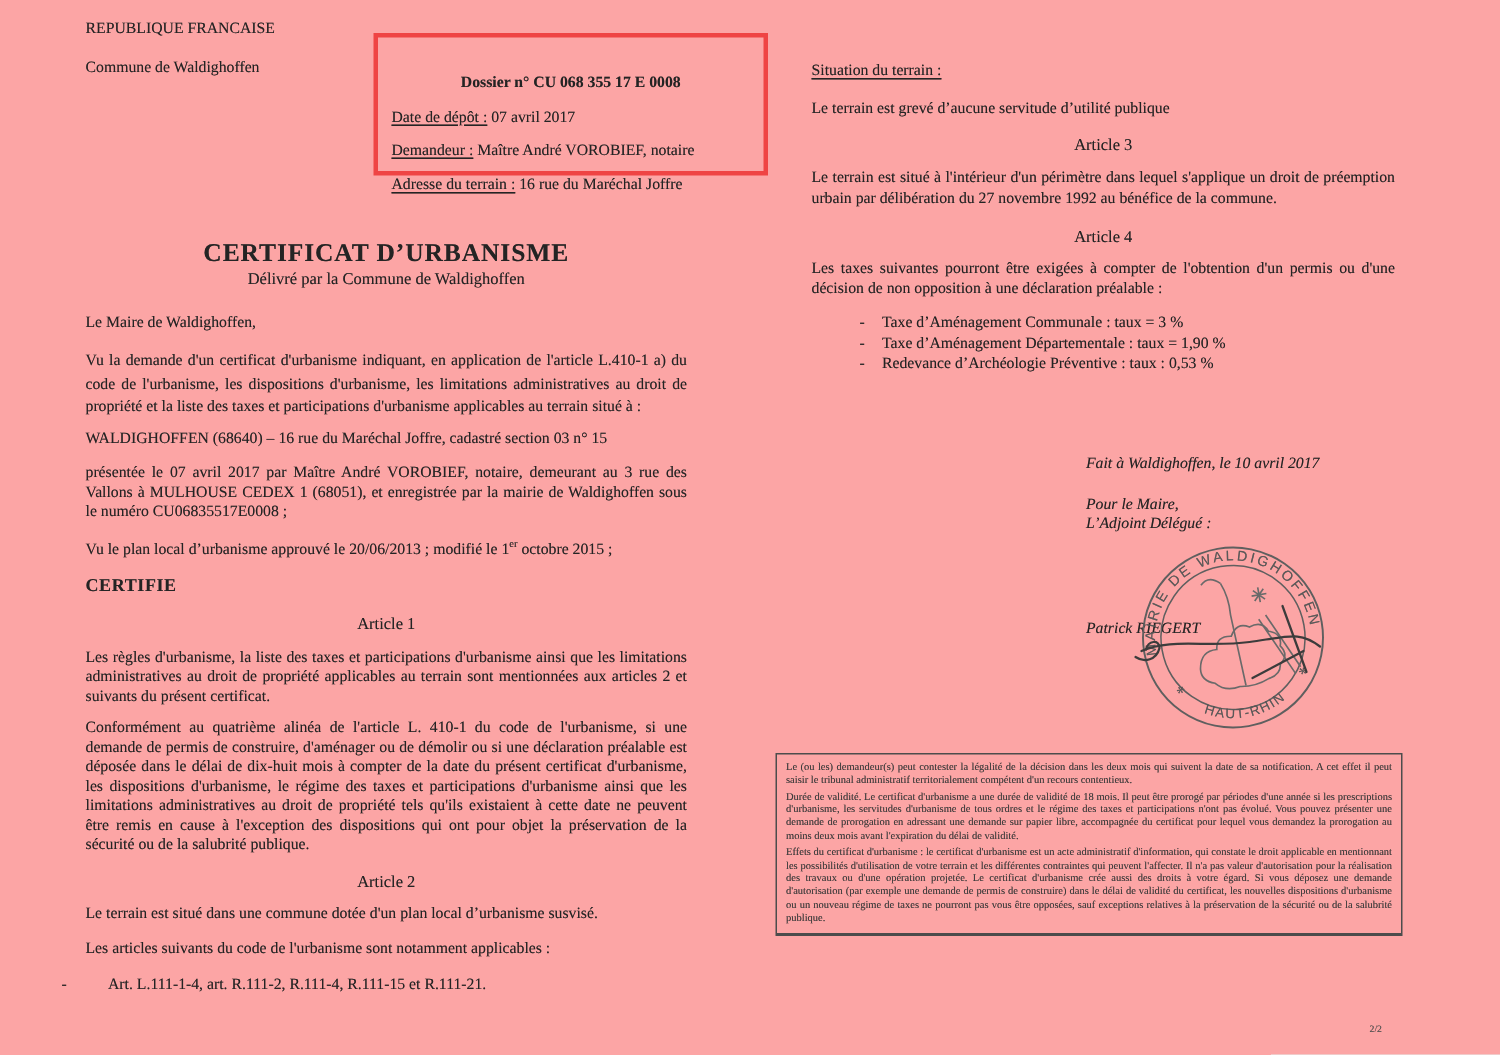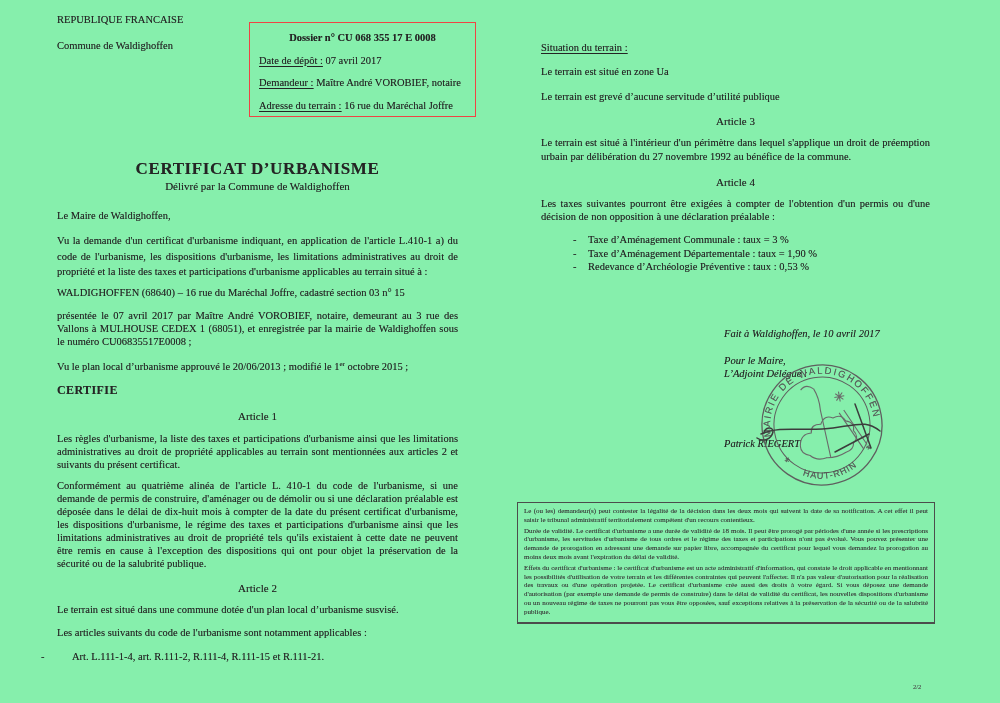--- a/index.html
+++ b/index.html
@@ -1,17 +1,17 @@
 <!DOCTYPE html>
 <html><head>
 <meta charset="utf-8">
 <style>
   html,body{margin:0;padding:0;background:#e9e9e7;}
   #doc{
-    position:relative;width:1000px;height:703px;background:#86efac;overflow:hidden;
+    position:relative;width:1000px;height:703px;background:#fca5a5;overflow:hidden;
     font-family:"Liberation Serif","DejaVu Serif",serif;color:#242424;
     text-shadow:0 0 .35px rgba(35,35,35,.45);
   }
   p{margin:0;}
   .t{font-size:10.5px;line-height:13px;}
   .just{text-align:justify;}
   .u{text-decoration:underline;text-underline-offset:2px;}
 
   
   #page-left{position:absolute;left:57px;top:0;width:401px;}
@@ -30,22 +30,22 @@
   .article-h{margin-top:12px;font-size:11px;line-height:13px;text-align:center;}
   .a1p1{margin-top:10px;line-height:12.9px;}
   .a1p2{margin-top:8px;line-height:12.9px;}
   .a2p1{margin-top:8px;}
   .a2p2{margin-top:10px;}
   .li-left{margin-top:11px;margin-left:-16px;display:flex;}
   .li-left .dash{width:31px;flex:none;}
 
   
   #dossier-box{
-    position:absolute;left:249px;top:22px;width:227px;height:95px;box-sizing:border-box;
-    border:1px solid #ef4444;padding:8px 9px 4px;
+    position:absolute;left:249px;top:22px;width:263px;height:95px;box-sizing:border-box;
+    border:3px solid #ef4444;padding:24px 9px 4px;
   }
   #dossier-box .box-title{font-size:10.5px;line-height:13px;font-weight:bold;text-align:center;}
   .dossier-field{margin-top:9.5px;font-size:10.5px;line-height:13px;}
 
   
   #page-right{position:absolute;left:517px;top:0;width:418px;height:703px;}
   .rp-flow{margin:0 5px 0 24px;}
   .situation{margin-top:41px;}
   .zone{margin-top:11px;}
   .servitude{margin-top:12px;}
@@ -117,21 +117,20 @@
     </p>
     <p class="dossier-field">
       <span class="u">Adresse du terrain :</span>
       <span>16 rue du Maréchal Joffre</span>
     </p>
   </div>
 
   <div id="page-right">
     <div class="rp-flow">
       <p class="t situation"><span class="u">Situation du terrain :</span></p>
-      <p class="t zone">Le terrain est situé en zone Ua</p>
       <p class="t servitude">Le terrain est grevé d’aucune servitude d’utilité publique</p>
 
       <p class="article-h article3-h">Article 3</p>
       <p class="t just a3p">Le terrain est situé à l'intérieur d'un périmètre dans lequel s'applique un droit de préemption urbain par délibération du 27 novembre 1992 au bénéfice de la commune.</p>
 
       <p class="article-h article4-h">Article 4</p>
       <p class="t just a4p">Les taxes suivantes pourront être exigées à compter de l'obtention d'un permis ou d'une décision de non opposition à une déclaration préalable :</p>
 
       <div class="tax-list">
         <div class="tax-item">

